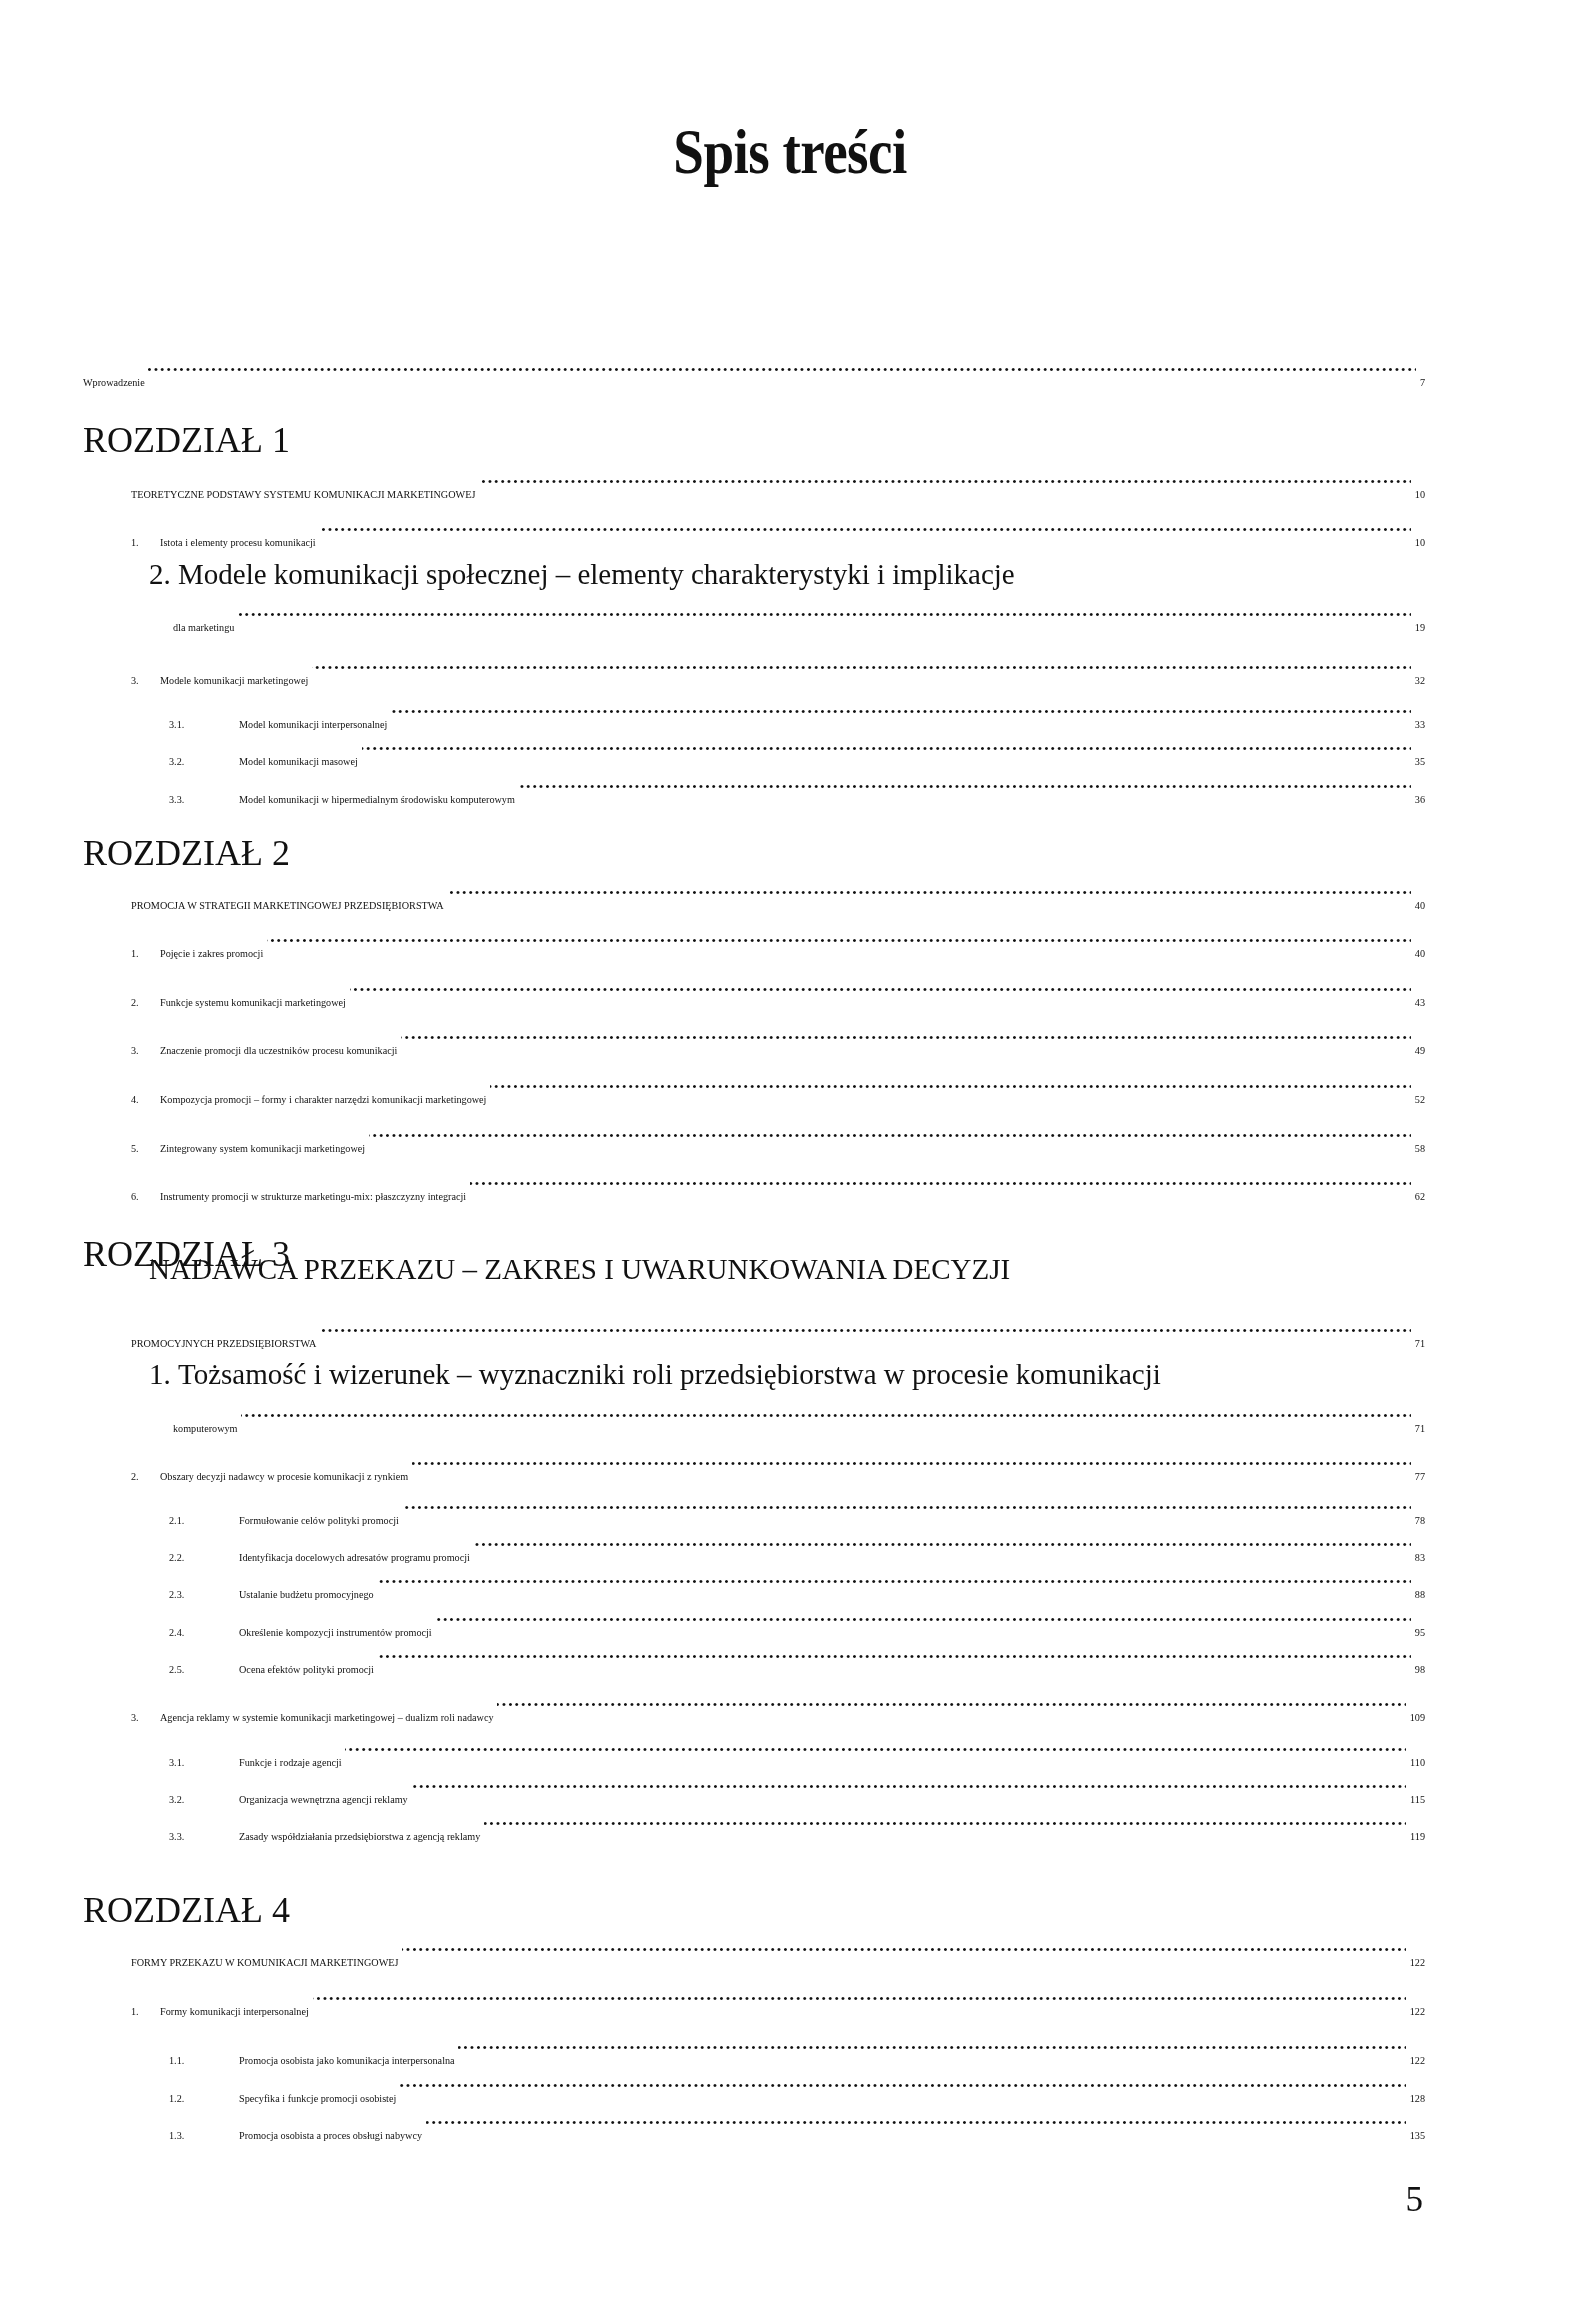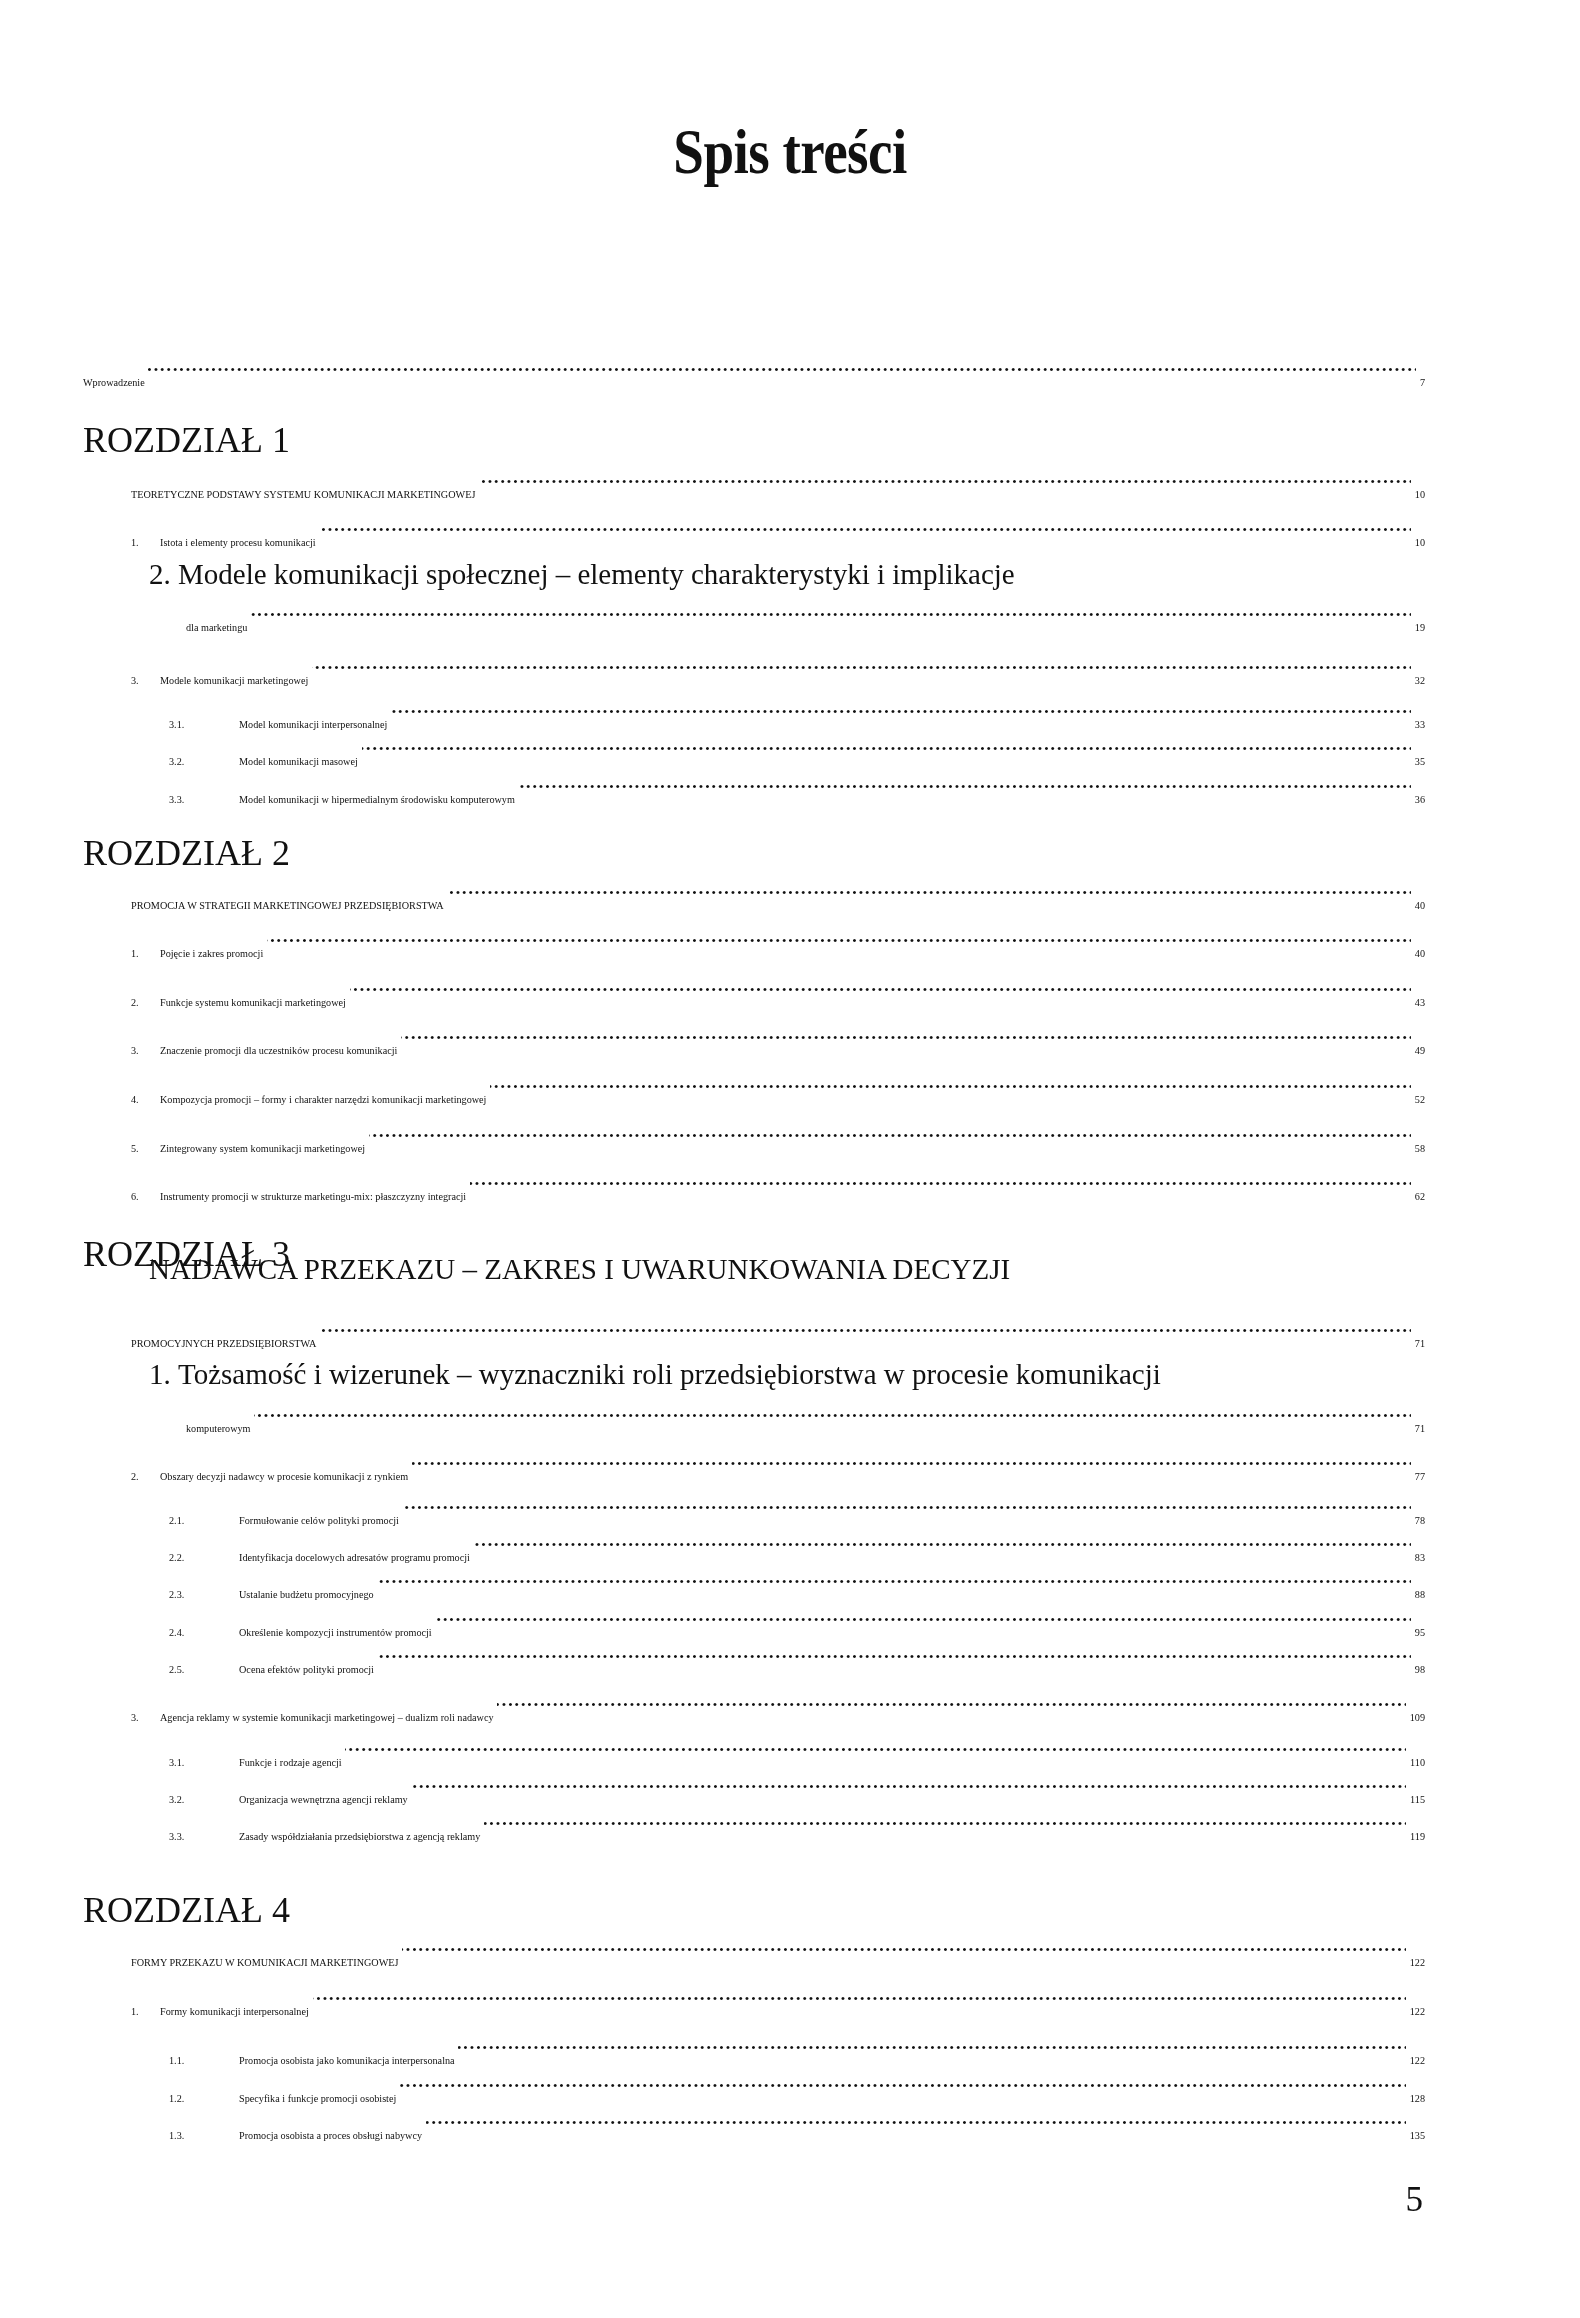--- a/index.html
+++ b/index.html
@@ -12,21 +12,21 @@
   .text { display: inline-block; }
   .leader { flex: 1 1 auto; overflow: hidden; margin: 0 3.8px; height: 38px; position: relative; }
   .leader::before { content: ". . . . . . . . . . . . . . . . . . . . . . . . . . . . . . . . . . . . . . . . . . . . . . . . . . . . . . . . . . . . . . . . . . . . . . . . . . . . . . . . . . . . . . . . . . . . . . . . . . . . . . . . . . . . . . . . . . . . . . . . . . . . . . . . . . . . . . . . . . . . . . . . . . . . . . . . . . . . . . . . . . . . . . . . . . . . . . . . . . . . . . . . . . . . . . . . . . . . . . . . . . . . . . . . . . . . . . . . . . . . . . . . . . . . . . . . . . . . . . . .";
     position: absolute; right: 0; top: 0; white-space: nowrap; letter-spacing: -3.2px; font-size: 25.6px; }
   .page { display: inline-block; text-align: right; min-width: 0; }
   .lvl0 { left: 83px; }
   .lvl1 { left: 131px; }
   .lvl2 { left: 169px; }
   .sub2 .num { width: 70px; }
   .sub1 .num { width: 29px; }
-  .cont { left: 186px; }
+  .cont { left: 173px; }
   .chap { position: absolute; left: 83px; font-size: 36px; line-height: 38px; }
   .heading-noleader { position: absolute; left: 131px; font-size: 29px; line-height: 38px; white-space: nowrap; margin-left: 18px; }
   .folio { position: absolute; right: 157px; top: 2180px; font-size: 35px; }
 </style>
 </head>
 <body>
 
 <div class="title">Spis treści</div>
 
 <div class="entry lvl0" style="top:348px">

